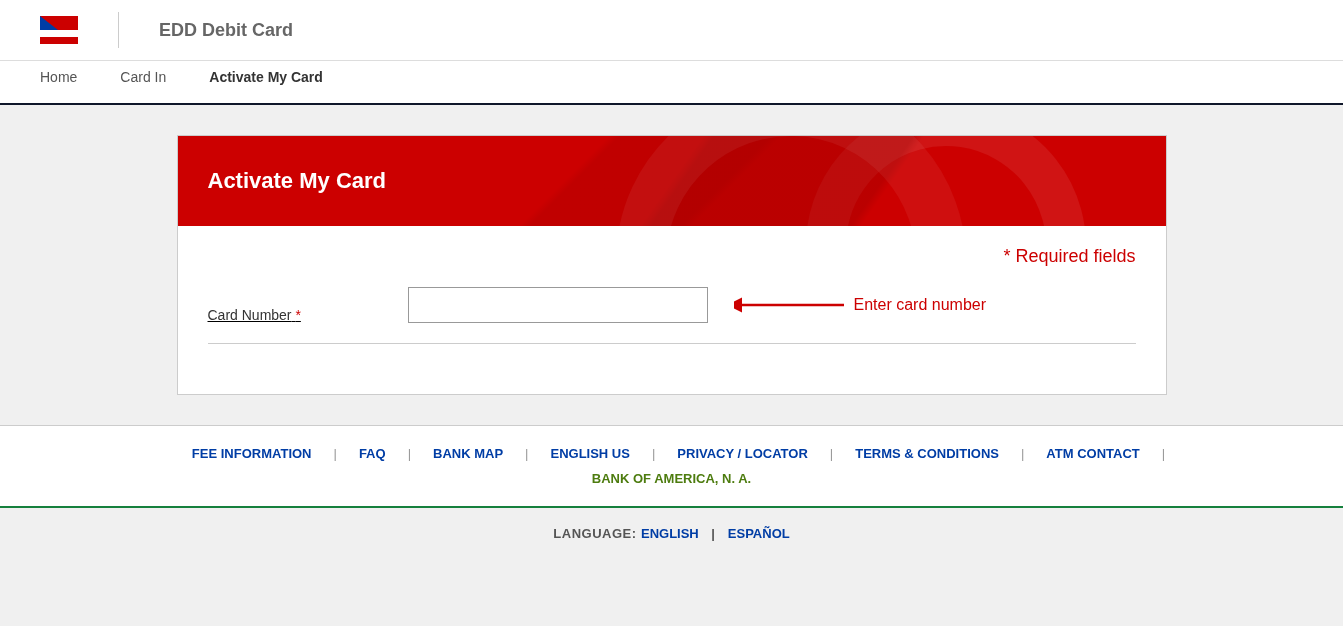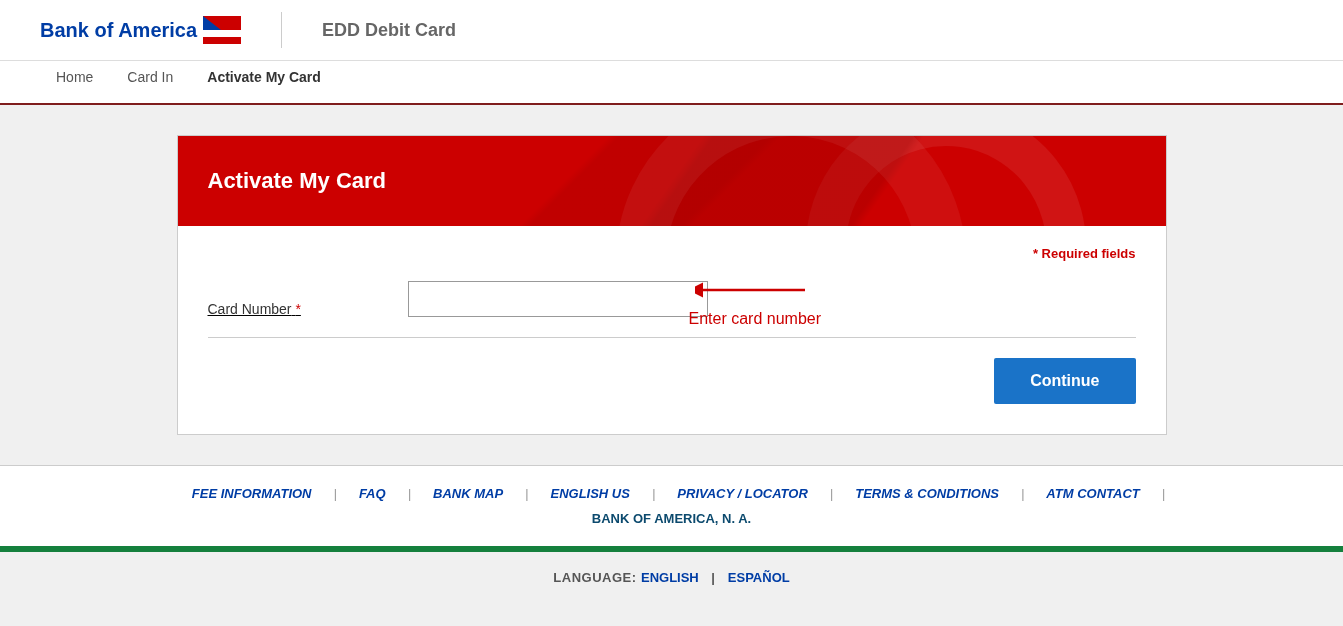--- a/index.html
+++ b/index.html
@@ -26,24 +26,24 @@
     }
     .header-product-name {
       font-size: 18px;
       color: #666;
       font-weight: bold;
     }
 
     
     .nav {
       background: #fff;
-      padding: 0 40px 10px 56px;
-      display: flex;
-      gap: 4px;
-      border-bottom: 2px solid #7f1d1d;
+      padding: 0 40px 10px 40px;
+      display: flex;
+      gap: 13px;
+      border-bottom: 2px solid #0f172a;
     }
     .nav a {
       text-decoration: none;
       color: #555;
       font-size: 14px;
       padding: 8px 20px 8px 0;
       margin-right: 10px;
       cursor: pointer;
     }
     .nav a.active { color: #333; font-weight: bold; }
@@ -123,24 +123,23 @@
       z-index: 2;
     }
 
     
     .form-area {
       background: #fff;
       padding: 20px 30px 30px 30px;
     }
     .required-note {
       text-align: right;
-      font-size: 13px;
+      font-size: 18px;
       color: #666;
       margin-bottom: 20px;
-      font-weight: bold;
     }
     .required-note span { color: #cc0000; }
 
     .form-row {
       display: flex;
       align-items: flex-end;
       margin-bottom: 20px;
       position: relative;
       text-decoration: underline;
     }
@@ -155,27 +154,26 @@
       height: 36px;
       border: 1px solid #999;
       padding: 6px 8px;
       font-size: 14px;
       outline: none;
     }
 
     
     .arrow-annotation {
       position: absolute;
-      left: 481px;
+      left: 526px;
       top: 50%;
       transform: translateY(-50%);
       display: flex;
       align-items: center;
       gap: 0;
-      flex-direction: column;
     }
     .arrow-svg {
       width: 120px;
       height: 40px;
     }
     .annotation-text {
       color: #cc0000;
       font-size: 16px;
       font-weight: normal;
       white-space: nowrap;
@@ -209,47 +207,46 @@
       padding: 20px 0;
       margin-top: 0;
     }
     .footer-links {
       display: flex;
       justify-content: center;
       align-items: flex-start;
       flex-wrap: wrap;
       gap: 8px;
       margin-bottom: 10px;
-      font-style: italic;
     }
     .footer-links a {
       text-decoration: none;
       color: #003da5;
       font-size: 13px;
       font-weight: bold;
       padding: 0 14px;
       cursor: pointer;
     }
     .footer-sep {
       color: #999;
       font-size: 13px;
     }
     .footer-copyright {
       text-align: center;
-      color: #0c4a6e;
+      color: #4d7c0f;
       font-size: 13px;
       font-weight: bold;
     }
 
     
     .language-bar {
       background: #f0f0f0;
       padding: 16px 0;
       text-align: center;
-      border-top: 6px solid #15803d;
+      border-top: 2px solid #15803d;
     }
     .language-bar span {
       font-size: 13px;
       color: #555;
       font-weight: bold;
       letter-spacing: 0.5px;
     }
     .language-bar a {
       text-decoration: none;
       color: #003da5;
@@ -262,21 +259,20 @@
       margin: 0 8px;
     }
   </style>
 </head>
 <body>
 
 <div class="header">
   <div class="logo-area">
 
     <div style="display:flex;align-items:center;gap:6px;">
-      <span style="font-size:20px;font-weight:bold;color:#003da5;font-family:Arial,sans-serif;">Bank of America</span>
 
       <svg width="38" height="28" viewBox="0 0 38 28">
         <rect x="0" y="0" width="38" height="14" fill="#cc0000"></rect>
         <rect x="0" y="14" width="38" height="7" fill="#fff"></rect>
         <rect x="0" y="21" width="38" height="7" fill="#cc0000"></rect>
         <polygon points="0,0 18,14 0,14" fill="#003da5"></polygon>
       </svg>
     </div>
     <div class="header-divider"></div>
     <span class="header-product-name">EDD Debit Card</span>
@@ -320,21 +316,20 @@
               </marker>
             </defs>
             <line x1="110" y1="20" x2="8" y2="20" stroke="#cc0000" stroke-width="2.5" marker-end="url(#arrowhead)"></line>
           </svg>
           <span class="annotation-text">Enter card number</span>
         </div>
       </div>
 
       <hr class="form-divider">
 
-      <button class="btn-continue">Continue</button>
     </div>
 
   </div>
 </div>
 
 <div class="footer-main">
   <div class="footer-links">
     <a>FEE INFORMATION</a>
     <span class="footer-sep">|</span>
     <a>FAQ</a>

